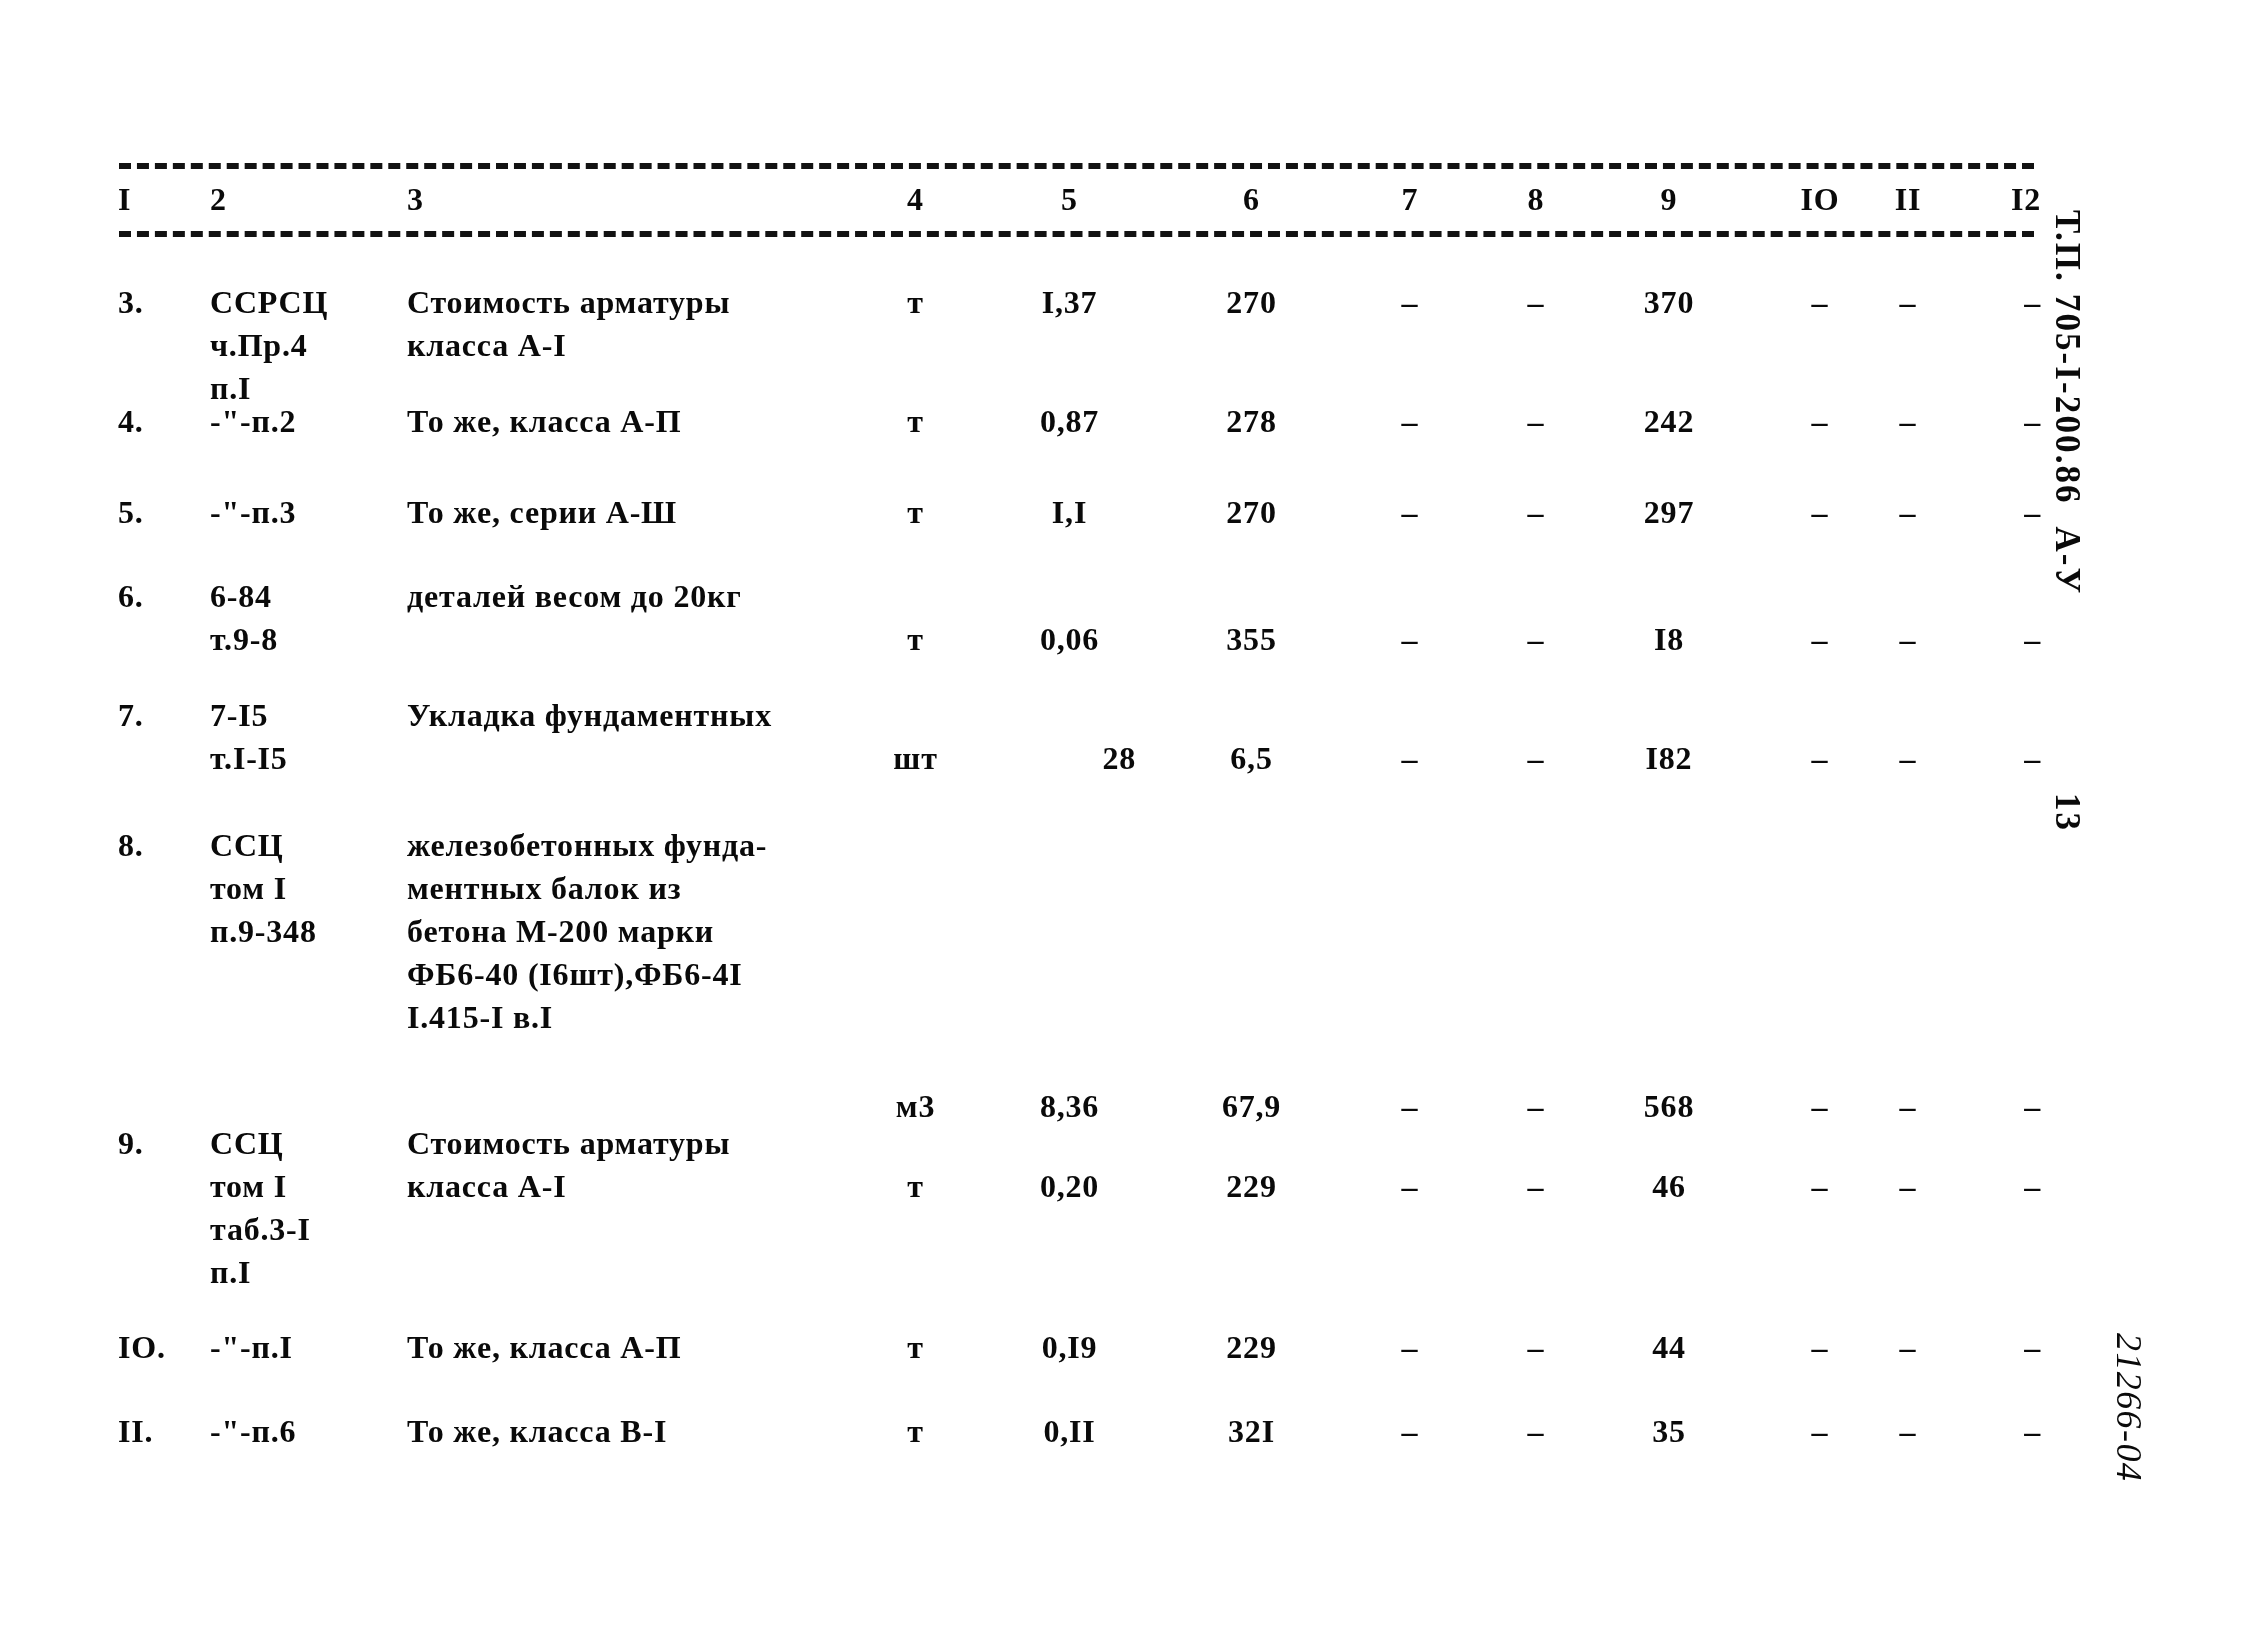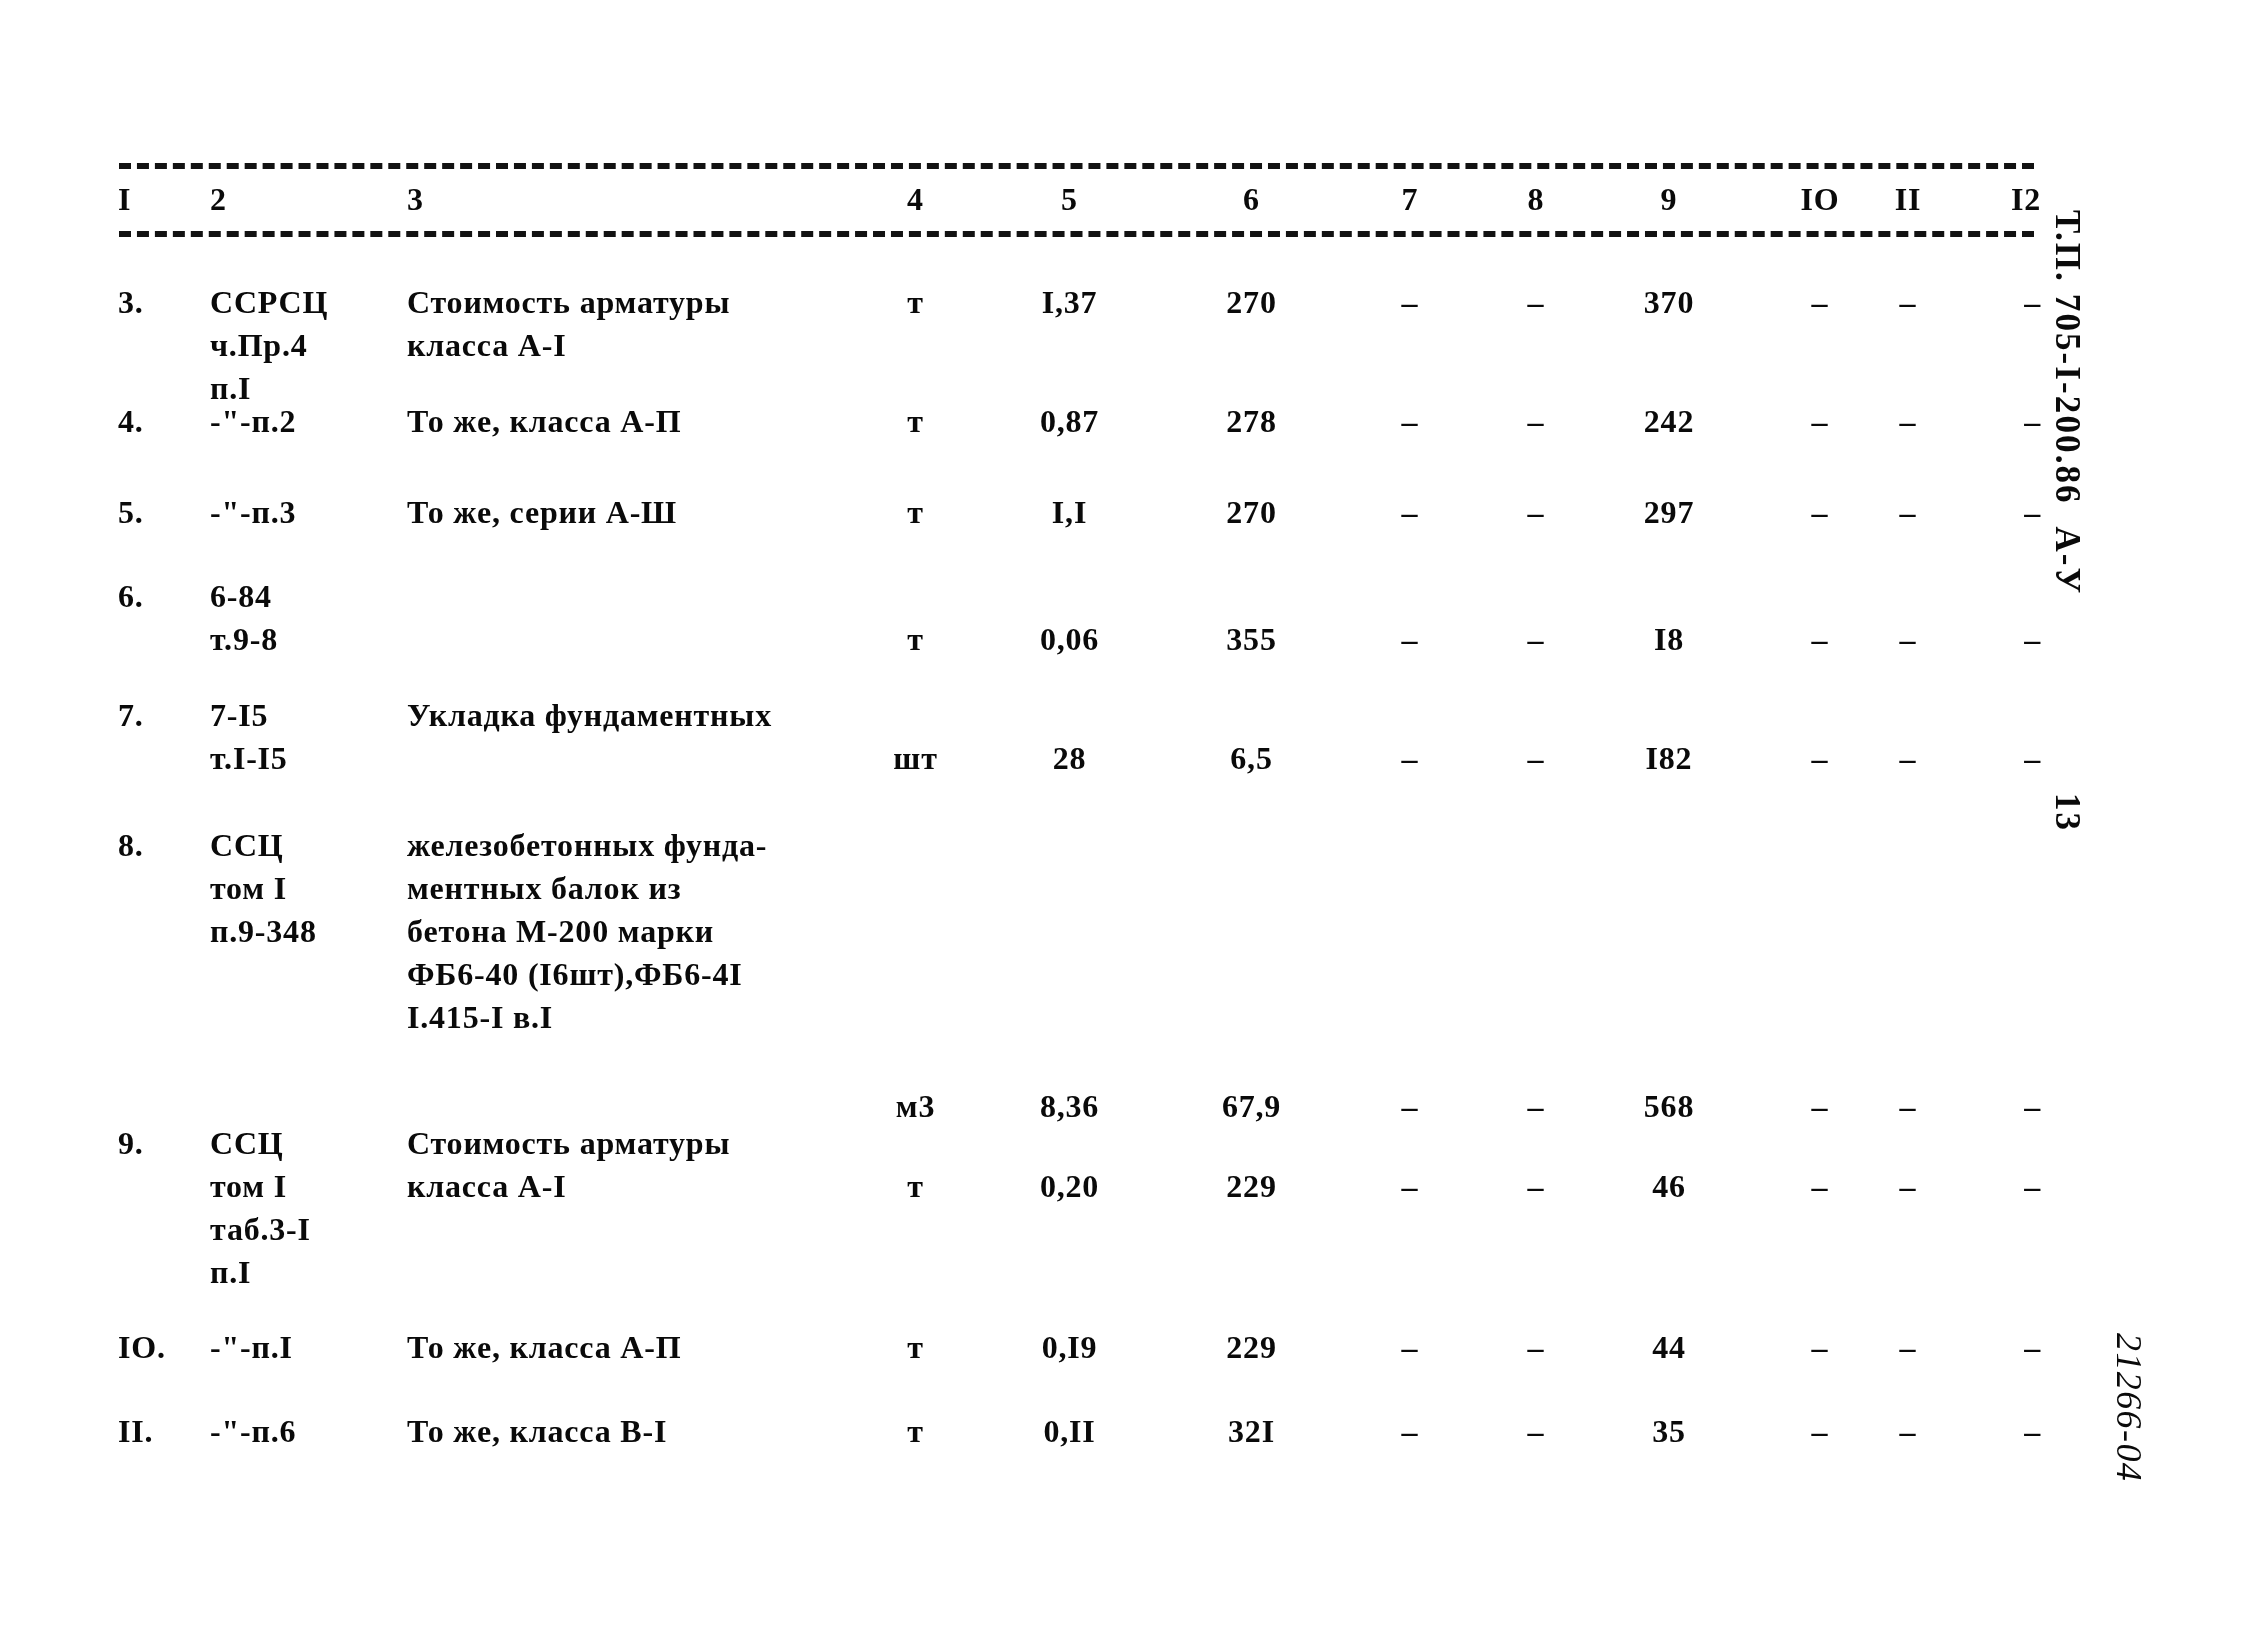--- a/index.html
+++ b/index.html
@@ -171,37 +171,37 @@
         <div class="cell c7">–</div>
         <div class="cell c8">–</div>
         <div class="cell c9">297</div>
         <div class="cell c10">–</div>
         <div class="cell c11">–</div>
         <div class="cell c12">–</div>
       </div>
       <div class="trow" style="top: 575px;">
         <div class="cell c1">6.</div>
         <div class="cell stack c2"><span>6-84</span><span>т.9-8</span></div>
-        <div class="cell stack c3"></div>
+        <div class="cell stack c3"><span>деталей весом до 20кг</span></div>
         <div class="cell c4" style="top: 43px;">т</div>
         <div class="cell c5" style="top: 43px;">0,06</div>
         <div class="cell c6" style="top: 43px;">355</div>
         <div class="cell c7" style="top: 43px;">–</div>
         <div class="cell c8" style="top: 43px;">–</div>
         <div class="cell c9" style="top: 43px;">I8</div>
         <div class="cell c10" style="top: 43px;">–</div>
         <div class="cell c11" style="top: 43px;">–</div>
         <div class="cell c12" style="top: 43px;">–</div>
       </div>
       <div class="trow" style="top: 694px;">
         <div class="cell c1">7.</div>
         <div class="cell stack c2"><span>7-I5</span><span>т.I-I5</span></div>
         <div class="cell stack c3"><span>Укладка фундаментных</span></div>
         <div class="cell c4" style="top: 43px;">шт</div>
-        <div class="cell c5" style="top: 43px;">28</div>
+        <div class="cell c5" style="top: 43px; text-align: right;">28</div>
         <div class="cell c6" style="top: 43px;">6,5</div>
         <div class="cell c7" style="top: 43px;">–</div>
         <div class="cell c8" style="top: 43px;">–</div>
         <div class="cell c9" style="top: 43px;">I82</div>
         <div class="cell c10" style="top: 43px;">–</div>
         <div class="cell c11" style="top: 43px;">–</div>
         <div class="cell c12" style="top: 43px;">–</div>
       </div>
       <div class="trow" style="top: 824px;">
         <div class="cell c1">8.</div>

